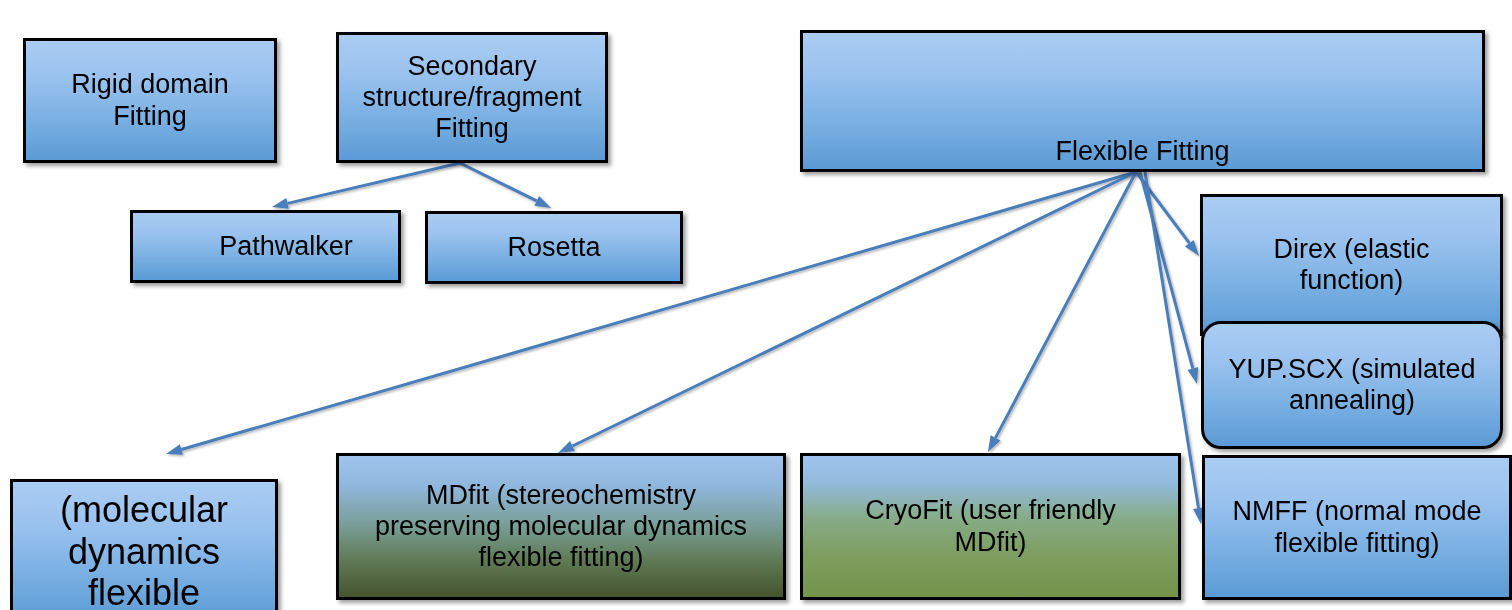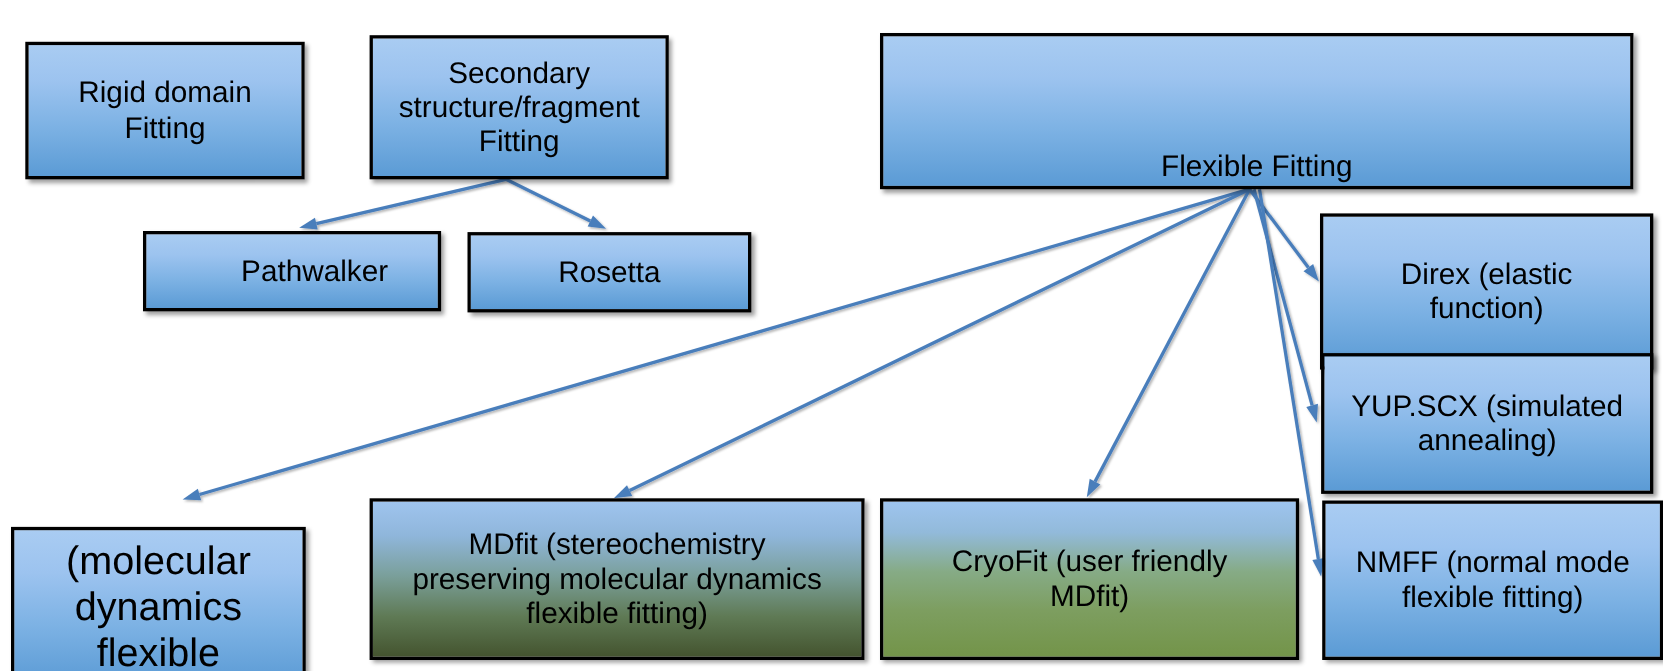--- a/index.html
+++ b/index.html
@@ -113,21 +113,21 @@
       <div class="node fill-blue" style="left: 130px; top: 210px; width: 271px; height: 73px; font-size: 27px; padding-left: 47px;">
         <span class="lbl">Pathwalker</span>
       </div>
       <div class="node fill-blue" style="left: 425px; top: 211px; width: 258px; height: 73px; font-size: 27px;">
         <span class="lbl">Rosetta</span>
       </div>
       <div class="node fill-blue" style="left: 1200px; top: 194px; width: 303px; height: 142px; font-size: 27px; justify-content: center;">
         <span class="lbl">Direx (elastic
 function)</span>
       </div>
-      <div class="node fill-blue" style="left: 1201px; top: 321px; width: 302px; height: 128px; font-size: 27px;">
+      <div class="node fill-blue" style="left: 1201px; top: 321px; width: 302px; height: 128px; font-size: 27px; border-radius: 20px;">
         <span class="lbl">YUP.SCX (simulated
 annealing)</span>
       </div>
       <div class="node fill-blue" style="left: 1202px; top: 455px; width: 310px; height: 145px; font-size: 27px;">
         <span class="lbl">NMFF (normal mode
 flexible fitting)</span>
       </div>
       <div class="node fill-blue" style="left: 10px; top: 479px; width: 268px; height: 145px; font-size: 36px;">
         <span class="lbl">MDFF (molecular
 dynamics flexible

